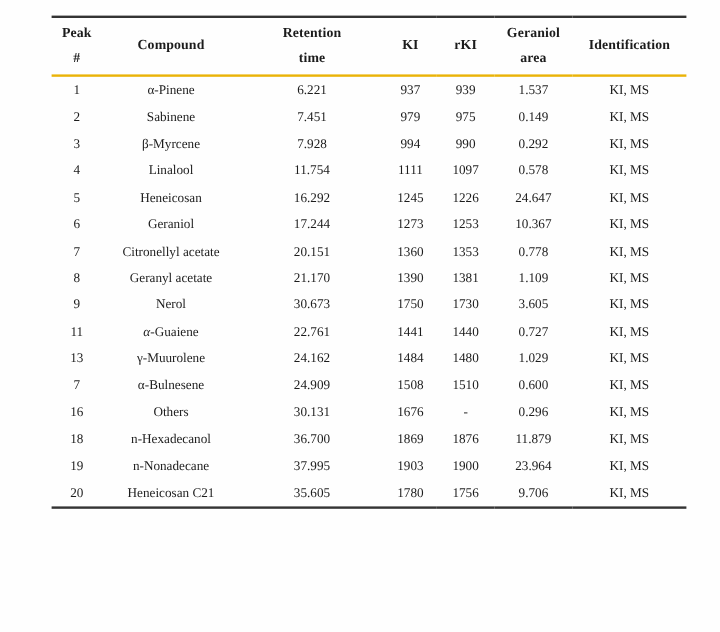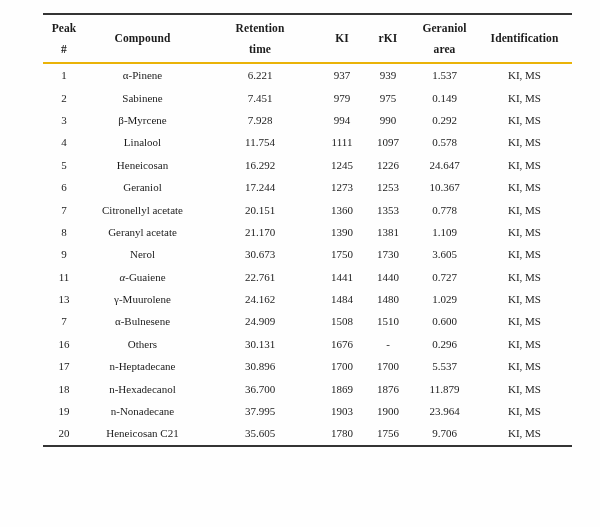--- a/index.html
+++ b/index.html
@@ -212,29 +212,20 @@
         <tr>
           <td>16</td>
           <td>Others</td>
           <td>30.131</td>
           <td>1676</td>
           <td>-</td>
           <td>0.296</td>
           <td>KI, MS</td>
         </tr>
         <tr>
-          <td>17</td>
-          <td>n-Heptadecane</td>
-          <td>30.896</td>
-          <td>1700</td>
-          <td>1700</td>
-          <td>5.537</td>
-          <td>KI, MS</td>
-        </tr>
-        <tr>
           <td>18</td>
           <td>n-Hexadecanol</td>
           <td>36.700</td>
           <td>1869</td>
           <td>1876</td>
           <td>11.879</td>
           <td>KI, MS</td>
         </tr>
         <tr>
           <td>19</td>

